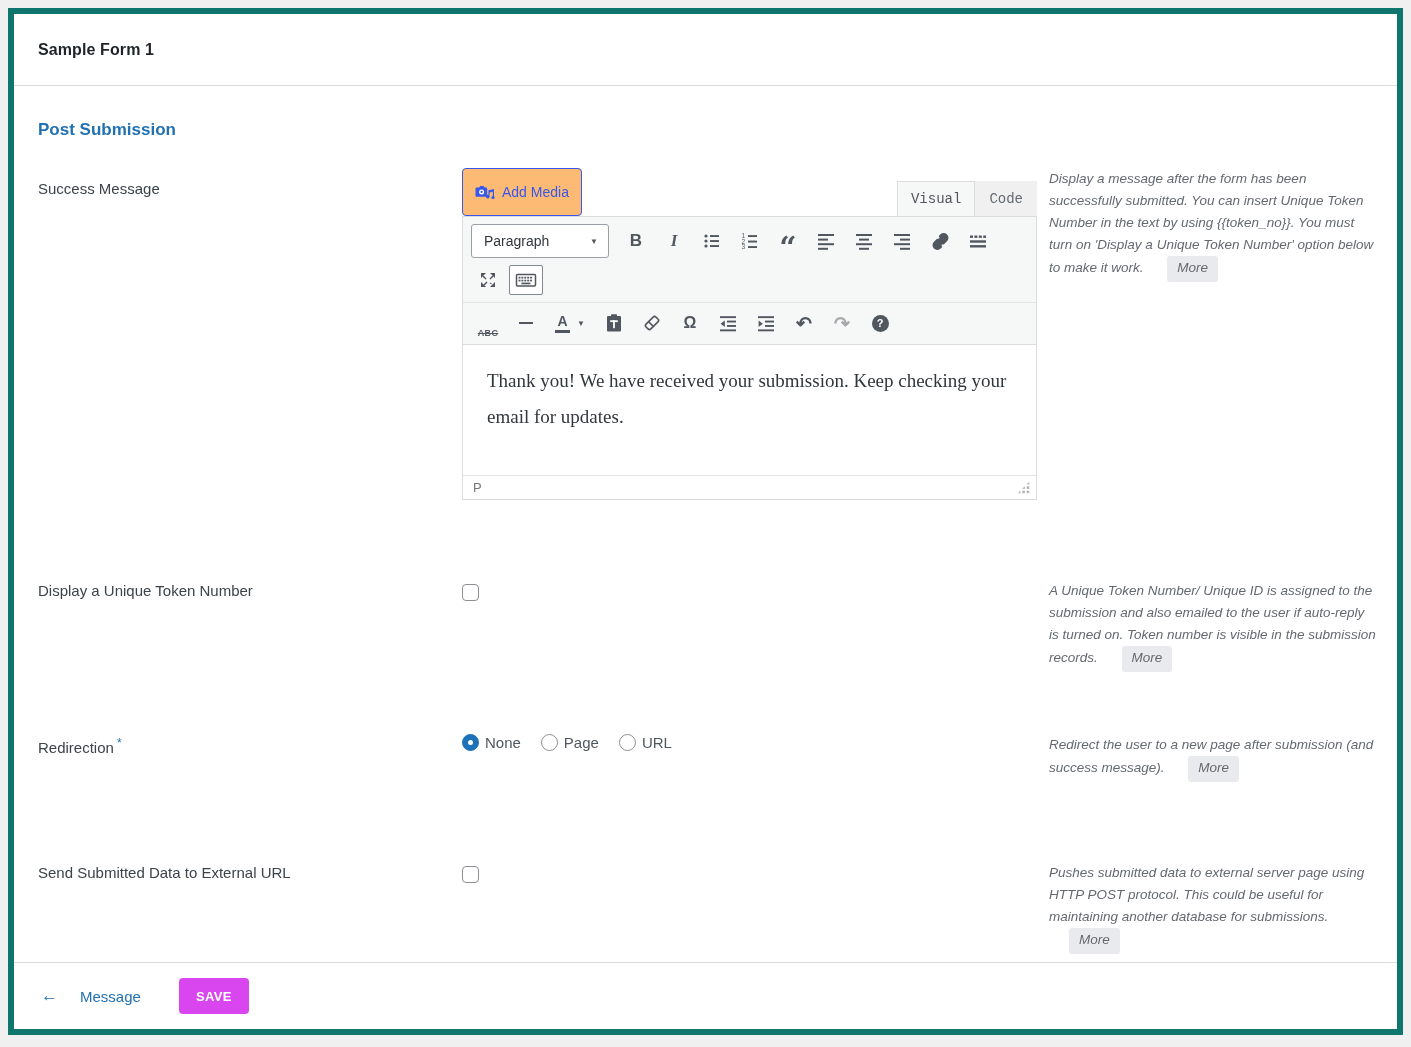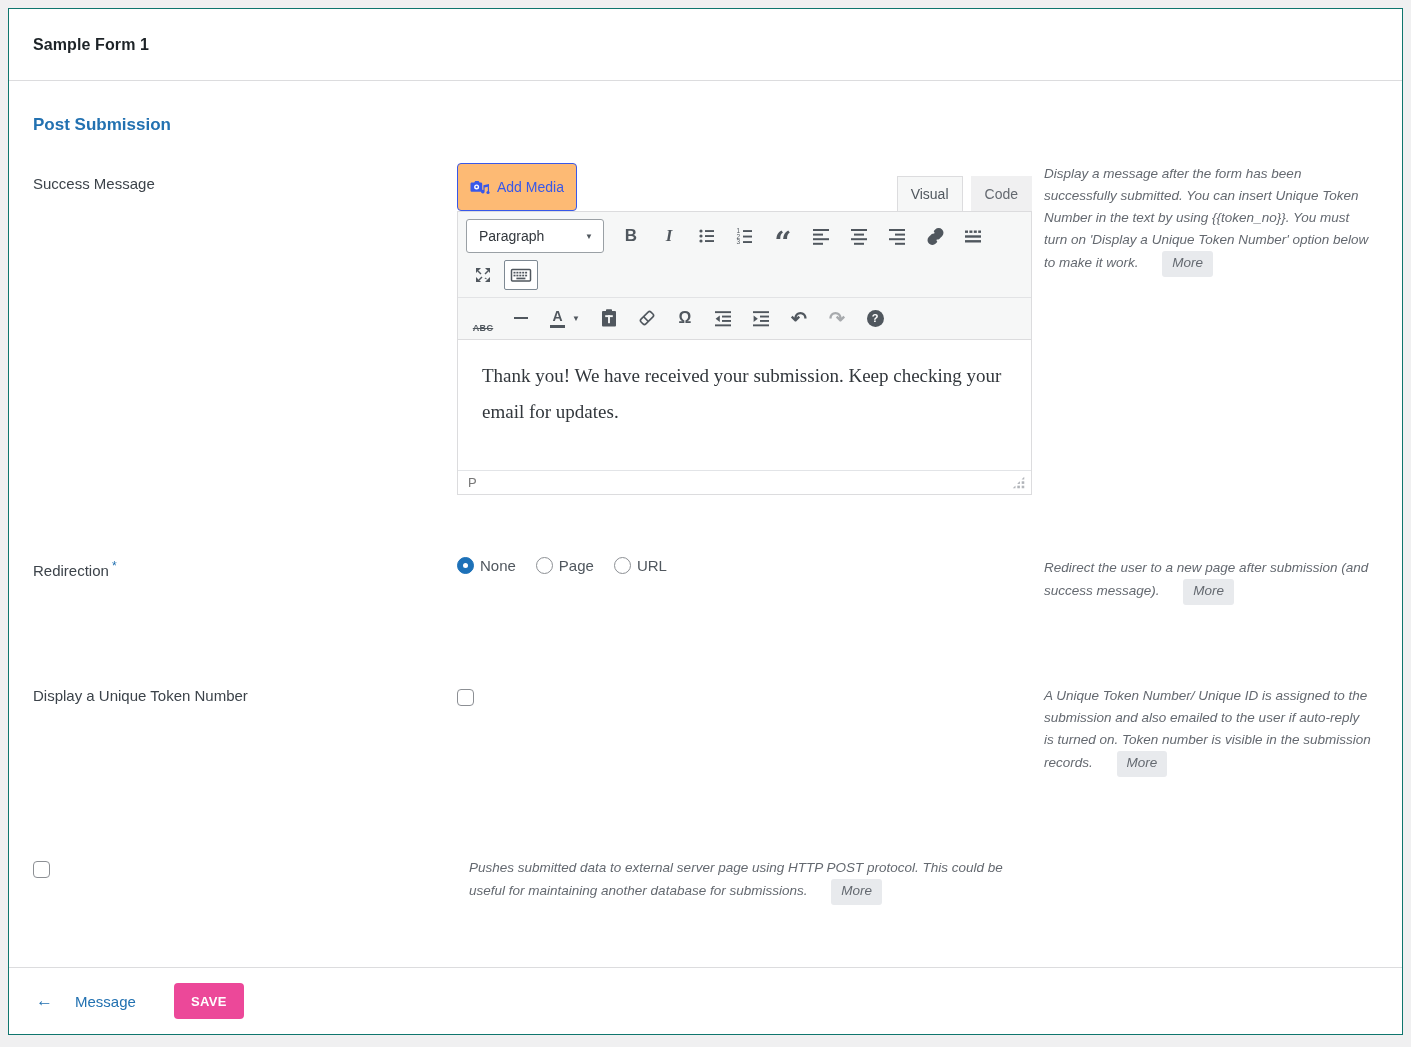--- a/index.html
+++ b/index.html
@@ -8,21 +8,21 @@
     background:#f0f0f1;
     font-family:"Liberation Sans", sans-serif;
     color:#3c434a;
     overflow:hidden;
   }
   .card {
     margin:8px 8px 12px 8px;
     width:1395px;
     height:1027px;
     background:#fff;
-    border:1px solid #0f766e;
+    border:6px solid #0f766e;
     display:flex;
     flex-direction:column;
   }
   .card-header {
     height:72px;
     border-bottom:1px solid #dcdcde;
     display:flex;
     align-items:center;
     padding:0 24px;
     flex:0 0 auto;
@@ -69,23 +69,23 @@
   .editor { width:575px; }
   .editor-top { display:flex; justify-content:space-between; align-items:flex-end; }
   .add-media-btn {
     display:inline-flex; align-items:center; gap:7px;
     height:48px; padding:0 12px; 
     background:#fdba74; border:1px solid #3858e9; border-radius:4px;
     color:#3858e9; font-size:14px; font-family:inherit; cursor:pointer;
   }
   .editor-tabs { display:flex; }
   .tab {
-    height:35px; padding:0 13px; font-size:14px; font-family:Liberation Sans, sans-serif;
+    height:35px; padding:0 13px; font-size:14px; font-family:Liberation Mono, monospace;
     border:1px solid transparent; border-bottom:none;
-    background:#f0f0f1; color:#646970; cursor:pointer; margin-left:8px;
+    background:#f0f0f1; color:#646970; cursor:pointer; margin-left:0;
   }
   .tab.active {
     background:#f6f7f7; border-color:#dcdcde; color:#50575e;
     position:relative; z-index:2; margin-bottom:-1px;
   }
   .editor-frame { border:1px solid #dcdcde; background:#fff; position:relative; z-index:1; }
   .toolbar { background:#f6f7f7; border-bottom:1px solid #dcdcde; }
   .tb-row { display:flex; align-items:center; padding:7px 8px 0 8px; flex-wrap:wrap; }
   .tb-row.last-main { padding-bottom:7px; }
   .tb-row.advanced { border-top:1px solid #e2e3e5; margin-top:0; padding:5px 8px 6px 8px; }
@@ -151,21 +151,21 @@
   .radio.selected::after { content:""; width:5px; height:5px; background:#fff; border-radius:50%; }
   .radio-label { font-size:15px; color:#50575e; }
   
   .card-footer {
     flex:0 0 auto; height:67px; border-top:1px solid #dcdcde;
     display:flex; align-items:center; padding:0 27px;
   }
   .back-arrow { color:#2271b1; font-size:17px; cursor:pointer; }
   .cancel-link { color:#2271b1; font-size:15px; margin-left:22px; cursor:pointer; text-decoration:none; }
   .save-btn {
-    margin-left:38px; background:#ec4899; color:#fff; border:none; border-radius:4px;
+    margin-left:38px; background:#d946ef; color:#fff; border:none; border-radius:4px;
     font-size:13px; font-weight:700; letter-spacing:.4px; padding:0 17px; height:36px;
     font-family:inherit; cursor:pointer;
   }
 </style>
 </head>
 <body>
 
 <div class="card">
 
   <div class="card-header">
@@ -376,20 +376,31 @@
           </div>
         </div>
       </div>
 
       <div class="help-col">
         <p class="help-text"><span>Display a message after the form has been successfully submitted. You can insert Unique Token Number in the text by using {{token_no}}. You must turn on 'Display a Unique Token Number' option below to make it work.</span>
           <span class="more-badge">More</span></p>
       </div>
     </div>
 
+    <div class="form-row row-token">
+      <div class="field-label">Display a Unique Token Number</div>
+      <div>
+        <span class="checkbox"></span>
+      </div>
+      <div class="help-col">
+        <p class="help-text"><span>A Unique Token Number/ Unique ID is assigned to the submission and also emailed to the user if auto-reply is turned on. Token number is visible in the submission records.</span>
+          <span class="more-badge">More</span></p>
+      </div>
+    </div>
+
     <div class="form-row row-redirect">
       <div class="field-label">
         <span>Redirection</span><span class="required">*</span>
       </div>
       <div class="radio-group">
         <label class="radio-opt">
           <span class="radio selected"></span>
           <span class="radio-label">None</span>
         </label>
         <label class="radio-opt">
@@ -400,32 +411,22 @@
           <span class="radio"></span>
           <span class="radio-label">URL</span>
         </label>
       </div>
       <div class="help-col">
         <p class="help-text"><span>Redirect the user to a new page after submission (and success message).</span>
           <span class="more-badge">More</span></p>
       </div>
     </div>
 
-    <div class="form-row row-token">
-      <div class="field-label">Display a Unique Token Number</div>
-      <div>
-        <span class="checkbox"></span>
-      </div>
-      <div class="help-col">
-        <p class="help-text"><span>A Unique Token Number/ Unique ID is assigned to the submission and also emailed to the user if auto-reply is turned on. Token number is visible in the submission records.</span>
-          <span class="more-badge">More</span></p>
-      </div>
-    </div>
-
     <div class="form-row row-external">
+      <div class="field-label">Send Submitted Data to External URL</div>
       <div>
         <span class="checkbox"></span>
       </div>
       <div class="help-col">
         <p class="help-text"><span>Pushes submitted data to external server page using HTTP POST protocol. This could be useful for maintaining another database for submissions.</span>
           <span class="more-badge">More</span></p>
       </div>
     </div>
 
   </div>

